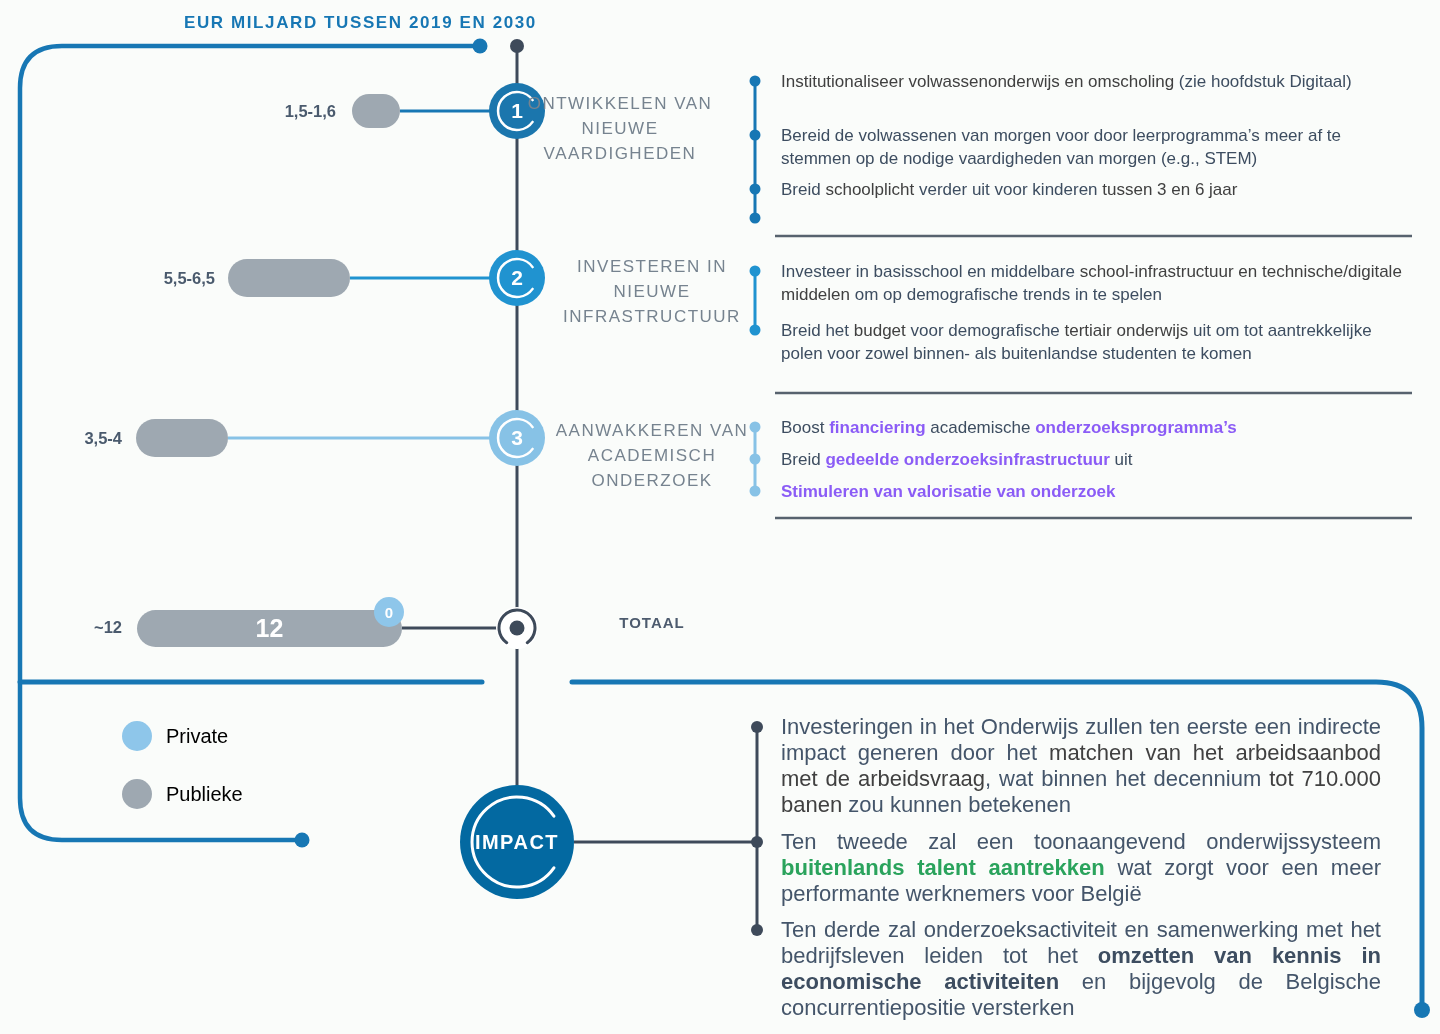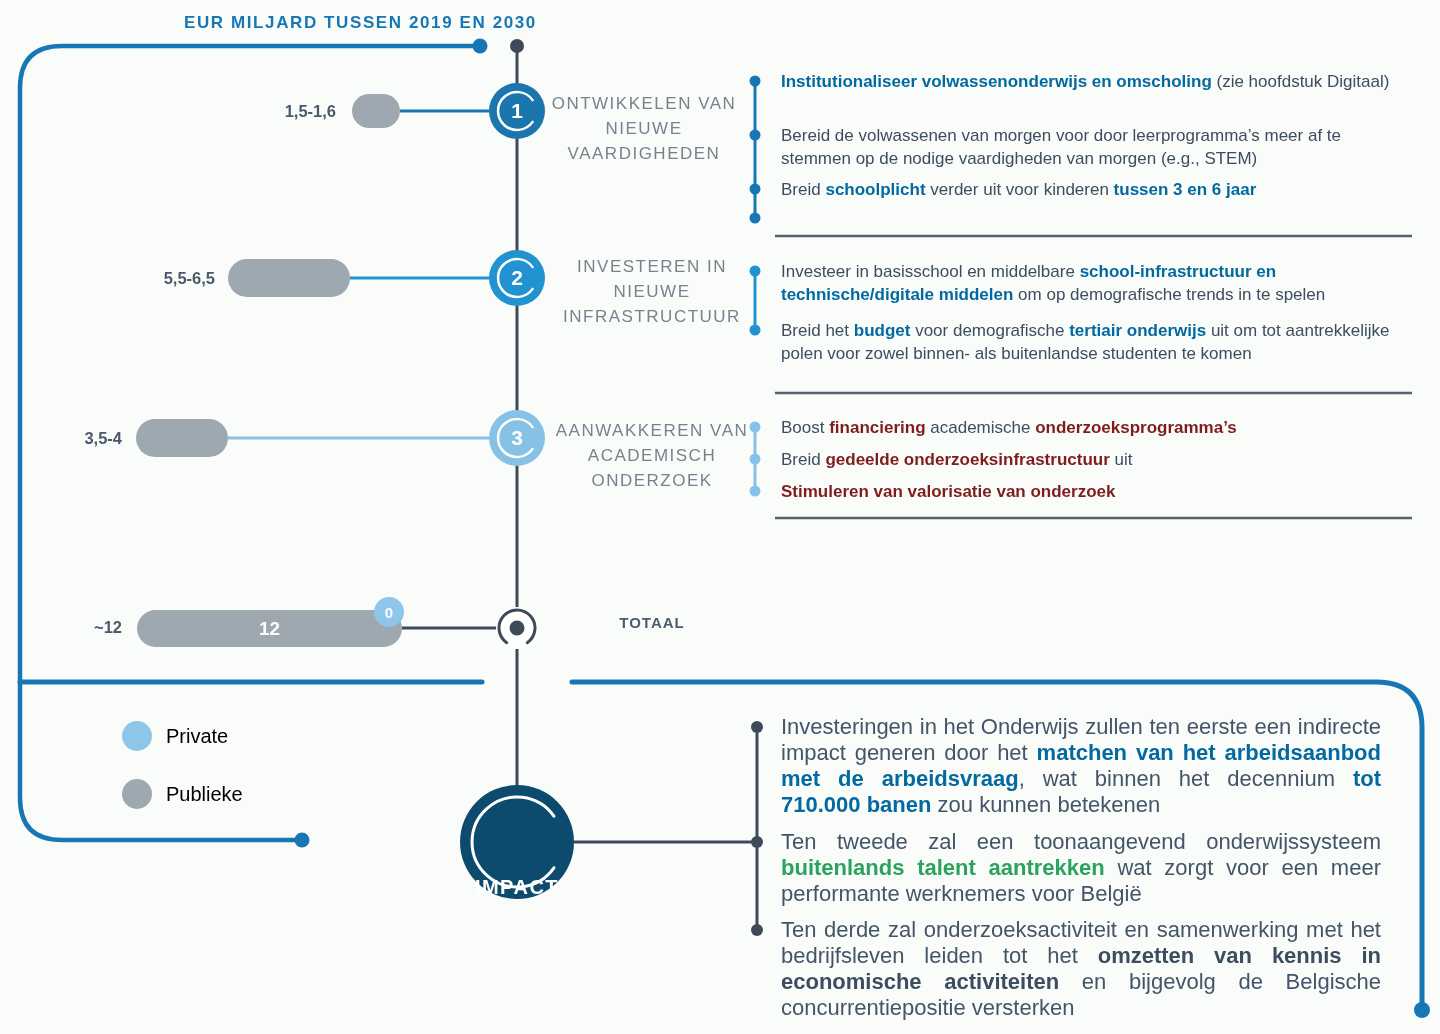--- a/index.html
+++ b/index.html
@@ -6,47 +6,47 @@
   html,body { background:#fafcfa; }
   body { font-family:"Liberation Sans", sans-serif; }
   #canvas { position:relative; width:1440px; height:1034px; background:#fafcfa; overflow:hidden; }
   .abs { position:absolute; }
 
   .title { font-size:17px; font-weight:700; letter-spacing:1.6px; color:#1777b4;margin-left:44px; }
 
   .value-label { font-size:16.5px; font-weight:700; color:#4a5a6d; text-align:right; }
 
   .bar { background:#9ea8b1; border-radius:20px; display:flex; align-items:center; justify-content:center; }
-  .bar-value { color:#ffffff; font-weight:700; font-size:19px; }
+  .bar-value { color:#ffffff; font-weight:700; font-size:25px; }
 
   .badge { width:30px; height:30px; border-radius:50%; background:#8ec6ea; color:#fff;
            font-size:15px; font-weight:700; display:flex; align-items:center; justify-content:center; }
 
   .num-circle { width:56px; height:56px; border-radius:50%; display:flex; align-items:center; justify-content:center; }
   .num-circle svg { position:absolute; inset:0; }
   .num-circle .num { position:relative; color:#fff; font-size:21px; font-weight:700; }
   .c1 { background:#1b76ad; }
   .c2 { background:#2093d0; }
   .c3 { background:#87c2e6; }
 
   .heading { width:200px; text-align:center; font-size:17px; line-height:25px;
              letter-spacing:1.5px; color:#76838f; }
   .totaal { font-size:15px; font-weight:700; letter-spacing:1px; color:#4d5b6e; width:200px; text-align:center; }
 
   .bullet-text { width:630px; font-size:17px; line-height:23px; color:#3d4d60; }
   .impact-text { width:600px; font-size:22px; line-height:26px; color:#44556a; text-align:justify; }
 
   .seg-p  { }
-  .seg-b  { color:#0369a1; font-weight:700; }
-  .seg-lb { color:#7f1d1d; font-weight:700; }
+  .seg-b  { color:#404040; font-weight:400; }
+  .seg-lb { color:#8b5cf6; font-weight:700; }
   .seg-g  { color:#2aa35c; font-weight:700; }
   .seg-bd { color:#3d4d60; font-weight:700; }
 
-  .impact-circle { width:114px; height:114px; border-radius:50%; background:#0c4a6e;
-                   display:flex; align-items:flex-end; justify-content:center; }
+  .impact-circle { width:114px; height:114px; border-radius:50%; background:#0369a1;
+                   display:flex; align-items:center; justify-content:center; }
   .impact-circle svg { position:absolute; inset:0; }
   .impact-circle .lbl { position:relative; color:#fff; font-size:20px; font-weight:700; letter-spacing:1.5px; }
 
   .legend-dot { width:30px; height:30px; border-radius:50%; }
   .legend-label { font-size:20px; color:#000000; }
 
   svg.overlay { position:absolute; left:0; top:0; pointer-events:none; }
 </style>
 </head>
 <body>
@@ -119,21 +119,21 @@
   <div class="abs title" style="left:140px; top:13px;">EUR MILJARD TUSSEN 2019 EN 2030</div>
 
   <div class="abs value-label" style="left:240px; top:102px; width:96px;">1,5-1,6</div>
   <div class="abs bar" style="left:352px; top:94px; width:48px; height:34px;"></div>
   <div class="abs num-circle c1" style="left:489px; top:83px;">
     <svg width="56" height="56" viewBox="0 0 56 56">
       <path d="M 43.6 17.1 A 19 19 0 1 0 43.6 38.9" fill="none" stroke="#ffffff" stroke-width="2.5" stroke-linecap="round"></path>
     </svg>
     <span class="num">1</span>
   </div>
-  <div class="abs heading" style="left:544px; top:91px;">ONTWIKKELEN VAN NIEUWE VAARDIGHEDEN</div>
+  <div class="abs heading" style="left:520px; top:91px;">ONTWIKKELEN VAN NIEUWE VAARDIGHEDEN</div>
 
   <div class="abs bullet-text" style="left:781px; top:70px;"><span class="seg-b">Institutionaliseer volwassenonderwijs en omscholing</span><span class="seg-p"> (zie hoofdstuk Digitaal)</span></div>
   <div class="abs bullet-text" style="left:781px; top:124px;"><span class="seg-p">Bereid de volwassenen van morgen voor door leerprogramma’s meer af te stemmen op de nodige vaardigheden van morgen (e.g., STEM)</span></div>
   <div class="abs bullet-text" style="left:781px; top:178px;"><span class="seg-p">Breid </span><span class="seg-b">schoolplicht</span><span class="seg-p"> verder uit voor kinderen </span><span class="seg-b">tussen 3 en 6 jaar</span></div>
 
   <div class="abs value-label" style="left:120px; top:269px; width:95px;">5,5-6,5</div>
   <div class="abs bar" style="left:228px; top:259px; width:122px; height:38px;"></div>
   <div class="abs num-circle c2" style="left:489px; top:250px;">
     <svg width="56" height="56" viewBox="0 0 56 56">
       <path d="M 43.6 17.1 A 19 19 0 1 0 43.6 38.9" fill="none" stroke="#ffffff" stroke-width="2.5" stroke-linecap="round"></path>

